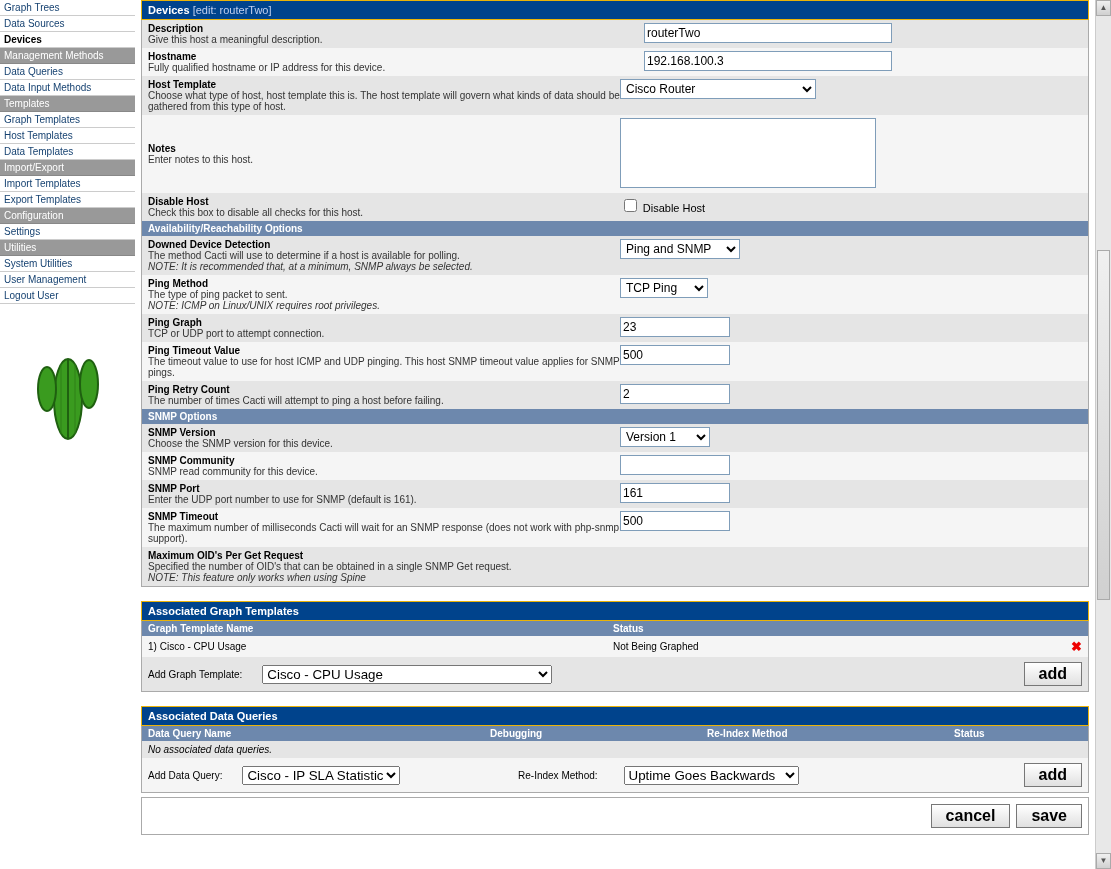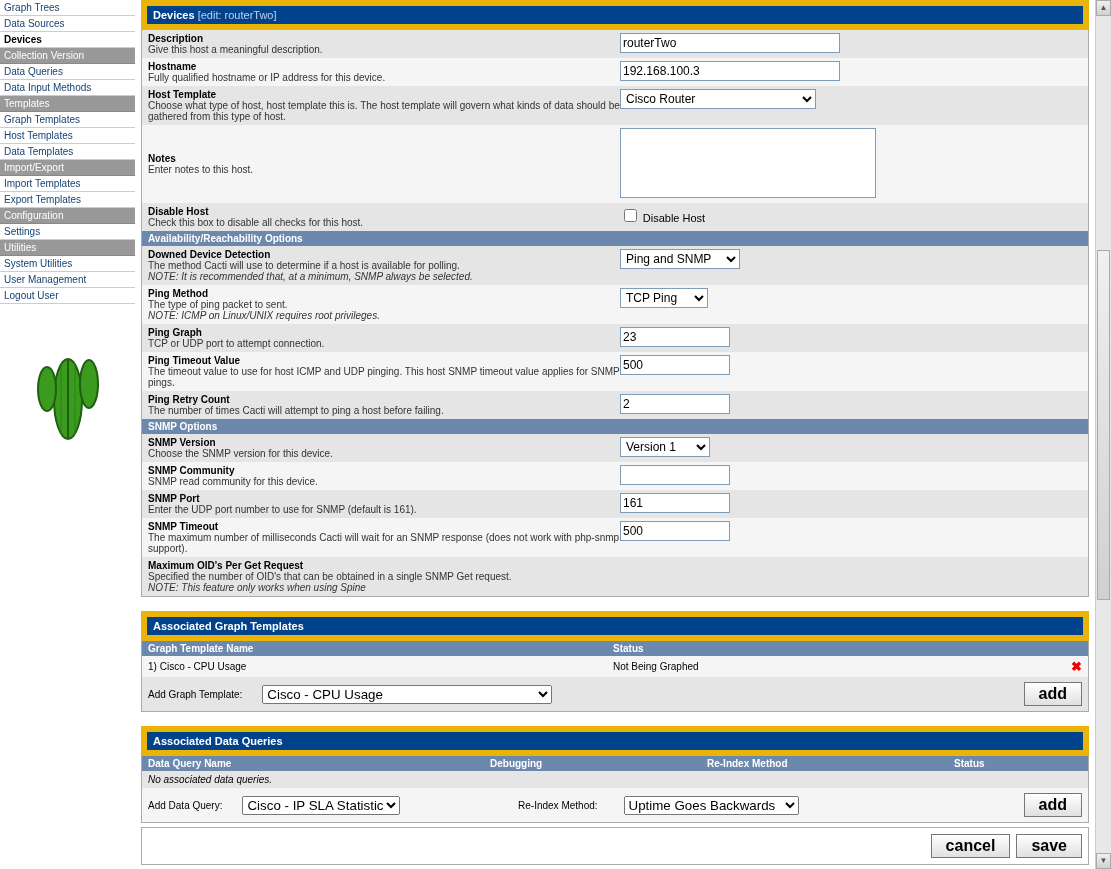--- a/index.html
+++ b/index.html
@@ -39,21 +39,21 @@
   
   
   .main { flex: 1; padding: 0 6px 0 6px; }
   
   .panel-header {
     background: #00438c;
     color: #fff;
     padding: 3px 6px;
     font-size: 11px;
     font-weight: bold;
-    border: 6px solid #eab308;
+    border: 1px solid #eab308;
   }
   .panel-header .editname { font-weight: normal; color: #c0d0f0; }
   
   .section-header {
     background: #6d88ad;
     color: #fff;
     font-weight: bold;
     font-size: 10px;
     padding: 2px 6px;
     border-left: 1px solid #aaa;
@@ -72,21 +72,21 @@
   .form-label .title { font-weight: bold; font-size: 10px; }
   .form-label .desc { font-size: 10px; color: #333; }
   .form-label .note { font-style: italic; font-size: 10px; color: #333; }
   .form-control { flex: 1; }
   .form-control input[type=text] {
     border: 1px solid #7f9db9;
     padding: 2px;
     font-size: 12px;
     background: #fff;
   }
-  .form-control input.wide { width: 220px; }
+  .form-control input.wide { width: 248px; margin-left: 24px; }
   .form-control input.narrow { width: 110px; }
   .form-control select {
     border: 1px solid #7f9db9;
     padding: 1px;
     font-size: 12px;
     background: #fff;
   }
   .form-control textarea {
     width: 256px;
     height: 70px;
@@ -182,21 +182,21 @@
   }
 </style>
 </head>
 <body>
 
 <div class="container">
   <div class="sidebar">
     <div class="sidebar-item"><span class="sidebar-link">Graph Trees</span></div>
     <div class="sidebar-item"><span class="sidebar-link">Data Sources</span></div>
     <div class="sidebar-item"><span class="sidebar-link active">Devices</span></div>
-    <div class="sidebar-header">Collection Version</div>
+    <div class="sidebar-header">Management Methods</div>
     <div class="sidebar-item"><span class="sidebar-link">Data Queries</span></div>
     <div class="sidebar-item"><span class="sidebar-link">Data Input Methods</span></div>
     <div class="sidebar-header">Templates</div>
     <div class="sidebar-item"><span class="sidebar-link">Graph Templates</span></div>
     <div class="sidebar-item"><span class="sidebar-link">Host Templates</span></div>
     <div class="sidebar-item"><span class="sidebar-link">Data Templates</span></div>
     <div class="sidebar-header">Import/Export</div>
     <div class="sidebar-item"><span class="sidebar-link">Import Templates</span></div>
     <div class="sidebar-item"><span class="sidebar-link">Export Templates</span></div>
     <div class="sidebar-header">Configuration</div>

